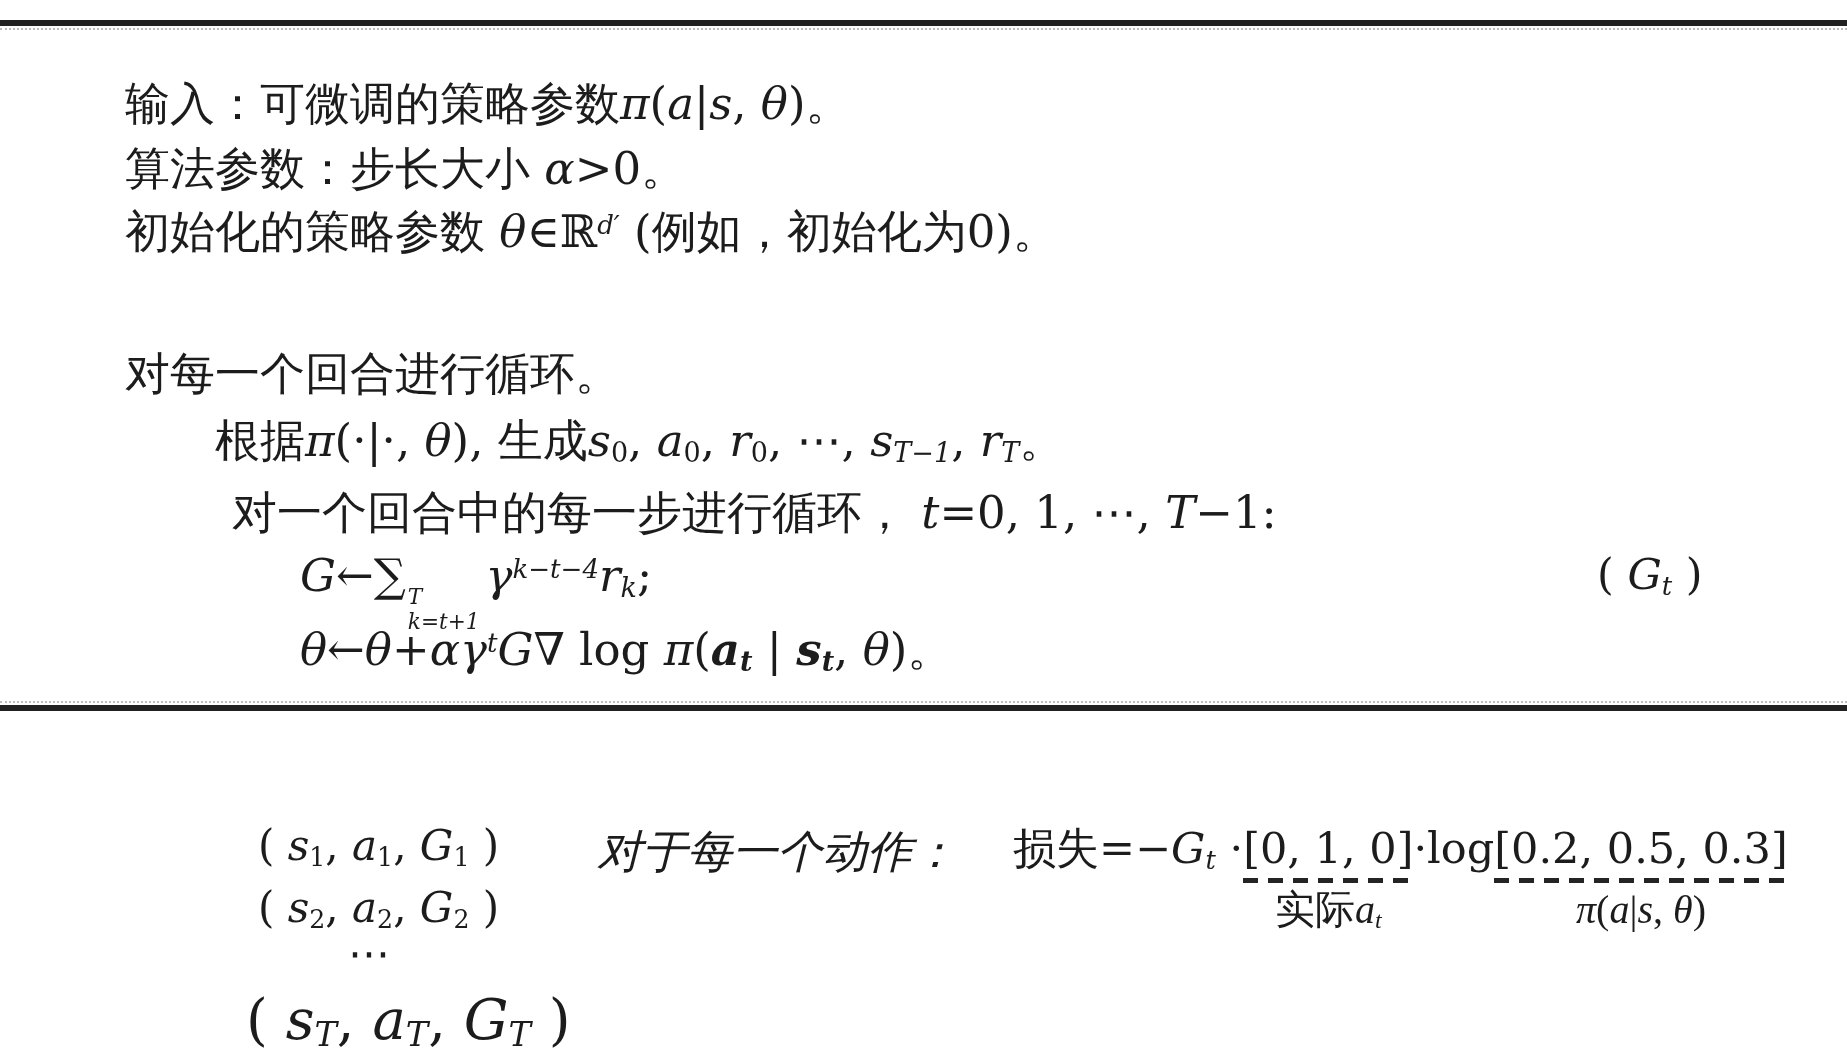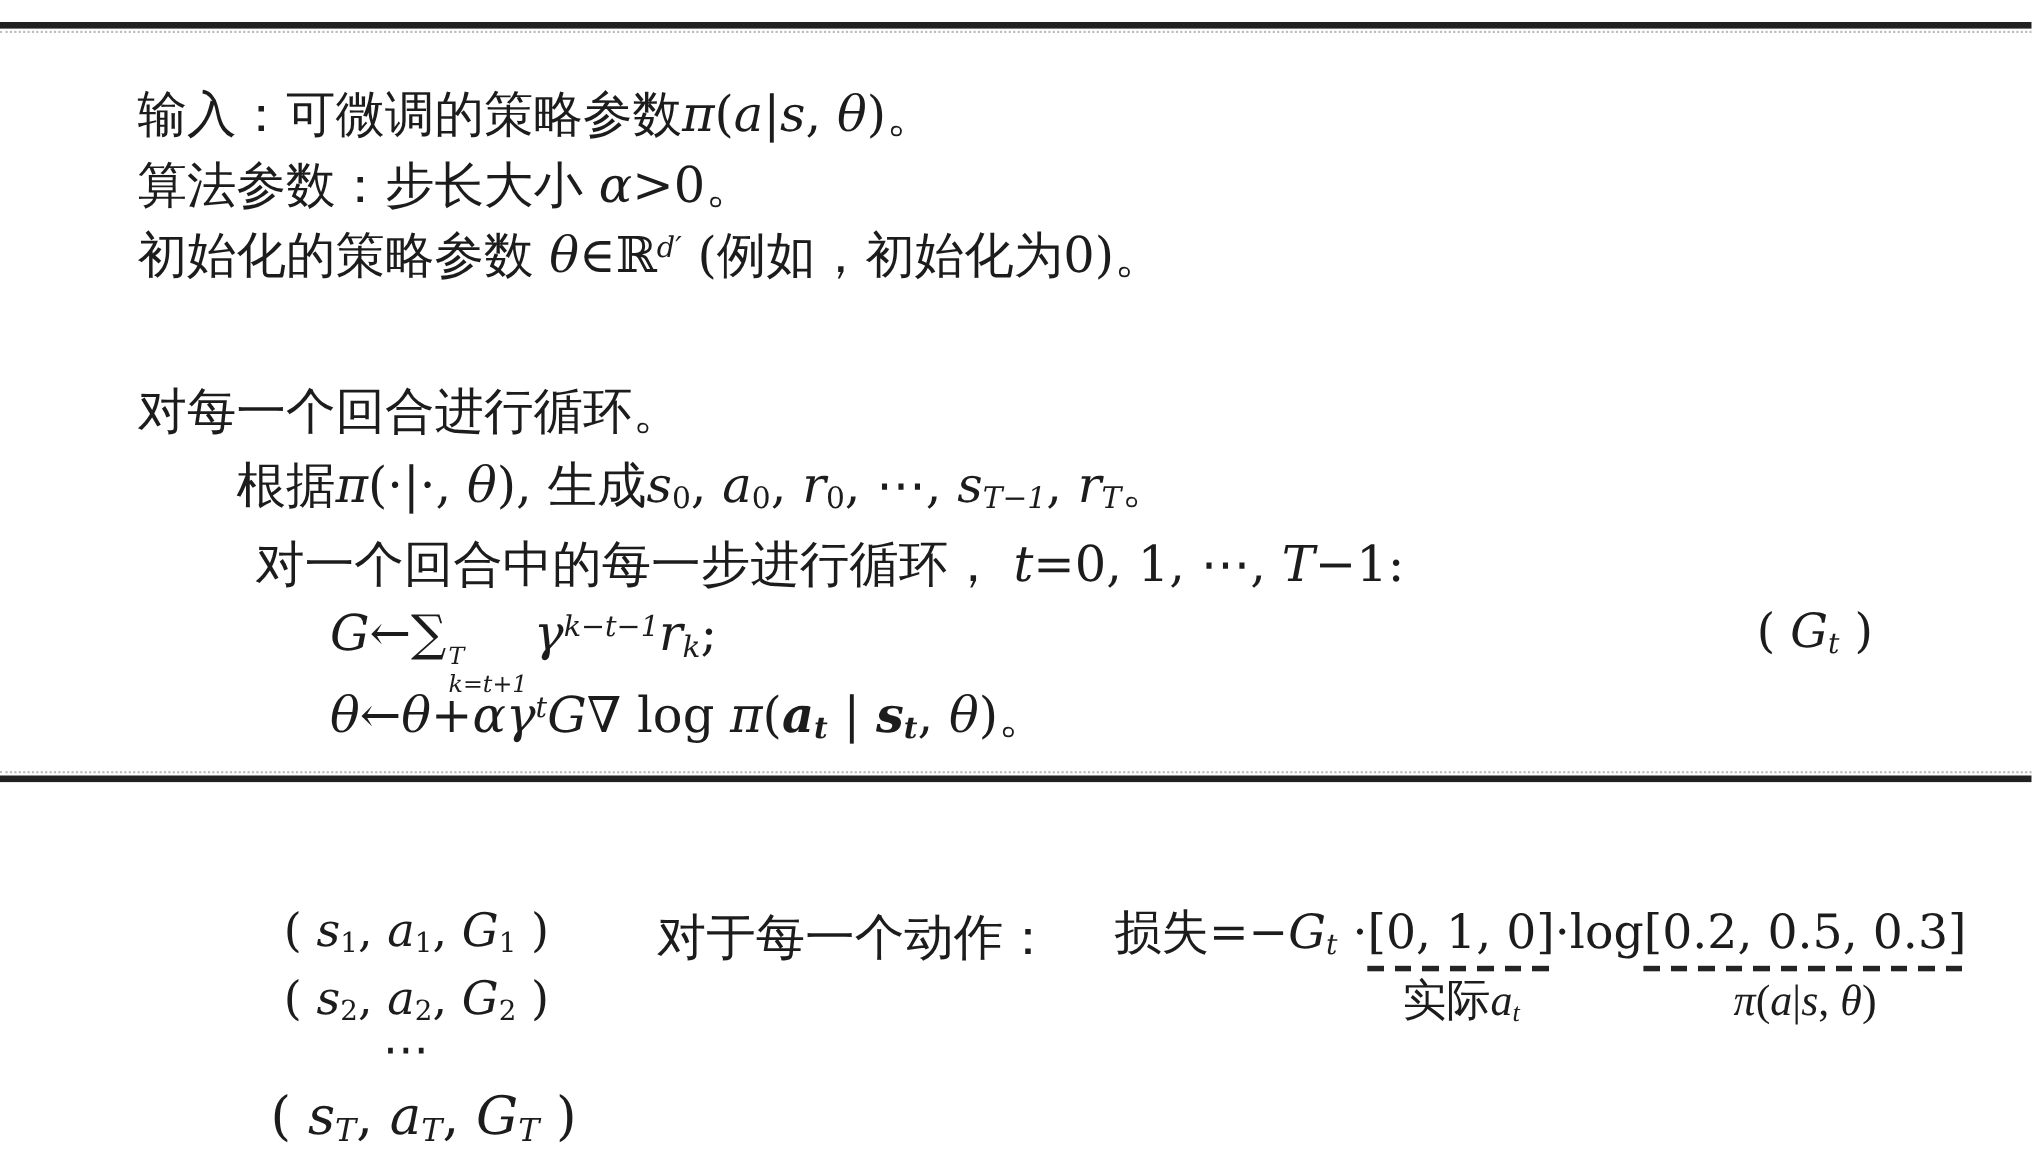--- a/index.html
+++ b/index.html
@@ -33,44 +33,44 @@
   .l4{left:125px;top:348px;}
   .l5{left:215px;top:415px;}
   .l6{left:215px;top:487px;margin-left:17px;}
   .l7{left:300px;top:550px;}
   .l7tag{left:1597px;top:550px;font-size:43px;}
   .l8{left:300px;top:624px;}
 
   .t1{left:258px;top:822px;font-size:42px;text-align:center;}
   .t2{left:258px;top:884px;font-size:42px;}
   .t3{left:348px;top:930px;font-size:42px;}
-  .t4{left:246px;top:988px;font-size:48px;}
+  .t4{left:246px;top:988px;font-size:56px;}
 
-  .action-label{left:597px;top:826px;}
+  .action-label{left:597px;top:826px;font-style:italic;}
   .loss-line{left:1013px;top:824px;font-size:43px;}
 
   .ann{display:inline-flex;flex-direction:column;align-items:center;vertical-align:top;}
   .dash{height:5px;width:100%;margin-top:5px;
         background:repeating-linear-gradient(90deg,#242424 0 15px,transparent 15px 25px);}
   .ann-label{margin-top:4px;font-size:40px;white-space:pre;font-family:Liberation Serif, serif;}
 </style>
 </head>
 <body>
 
 <div>
   <div class="rule solid top-solid"></div>
   <div class="rule dotted top-dot"></div>
 
   <div class="line l1"><span>输入：可微调的策略参数</span><i>π</i><span>(</span><i>a</i><span>|</span><i>s</i><span>, </span><i>θ</i><span>)。</span></div>
   <div class="line l2"><span>算法参数：步长大小 </span><i>α</i><span>&gt;0。</span></div>
   <div class="line l3"><span>初始化的策略参数 </span><i>θ</i><span>∈ℝ</span><sup><i>d′</i></sup><span> (例如，初始化为0)。</span></div>
   <div class="line l4"><span>对每一个回合进行循环。</span></div>
   <div class="line l5"><span>根据</span><i>π</i><span>(·|·, </span><i>θ</i><span>), 生成</span><i>s</i><sub>0</sub><span>, </span><i>a</i><sub>0</sub><span>, </span><i>r</i><sub>0</sub><span>, ⋯, </span><i>s</i><sub><i>T−1</i></sub><span>, </span><i>r</i><sub><i>T</i></sub><span>。</span></div>
   <div class="line l6"><span>对一个回合中的每一步进行循环， </span><i>t</i><span>=0, 1, ⋯, </span><i>T</i><span>−1:</span></div>
-  <div class="line l7"><i>G</i><span>←∑</span><span class="ss"><span>T</span><span>k=t+1</span></span><i>γ</i><sup><i>k−t−1</i></sup><i>r</i><sub><i>k</i></sub><span>;</span></div>
+  <div class="line l7"><i>G</i><span>←∑</span><span class="ss"><span>T</span><span>k=t+1</span></span><i>γ</i><sup><i>k−t−4</i></sup><i>r</i><sub><i>k</i></sub><span>;</span></div>
   <div class="line l7tag"><span>( </span><i>G</i><sub><i>t</i></sub><span> )</span></div>
   <div class="line l8"><i>θ</i><span>←</span><i>θ</i><span>+</span><i>α</i><i>γ</i><sup><i>t</i></sup><i>G</i><span>∇ log </span><i>π</i><span>(</span><b class="bi">a</b><sub><b class="bi">t</b></sub><span> | </span><b class="bi">s</b><sub><b class="bi">t</b></sub><span>, </span><i>θ</i><span>)。</span></div>
 
   <div class="rule dotted mid-dot"></div>
   <div class="rule solid mid-solid"></div>
 
   <div class="line t1"><span>( </span><i>s</i><sub>1</sub><span>, </span><i>a</i><sub>1</sub><span>, </span><i>G</i><sub>1</sub><span> )</span></div>
   <div class="line t2"><span>( </span><i>s</i><sub>2</sub><span>, </span><i>a</i><sub>2</sub><span>, </span><i>G</i><sub>2</sub><span> )</span></div>
   <div class="line t3"><span>⋯</span></div>
   <div class="line t4"><span>( </span><i>s</i><sub><i>T</i></sub><span>, </span><i>a</i><sub><i>T</i></sub><span>, </span><i>G</i><sub><i>T</i></sub><span> )</span></div>

